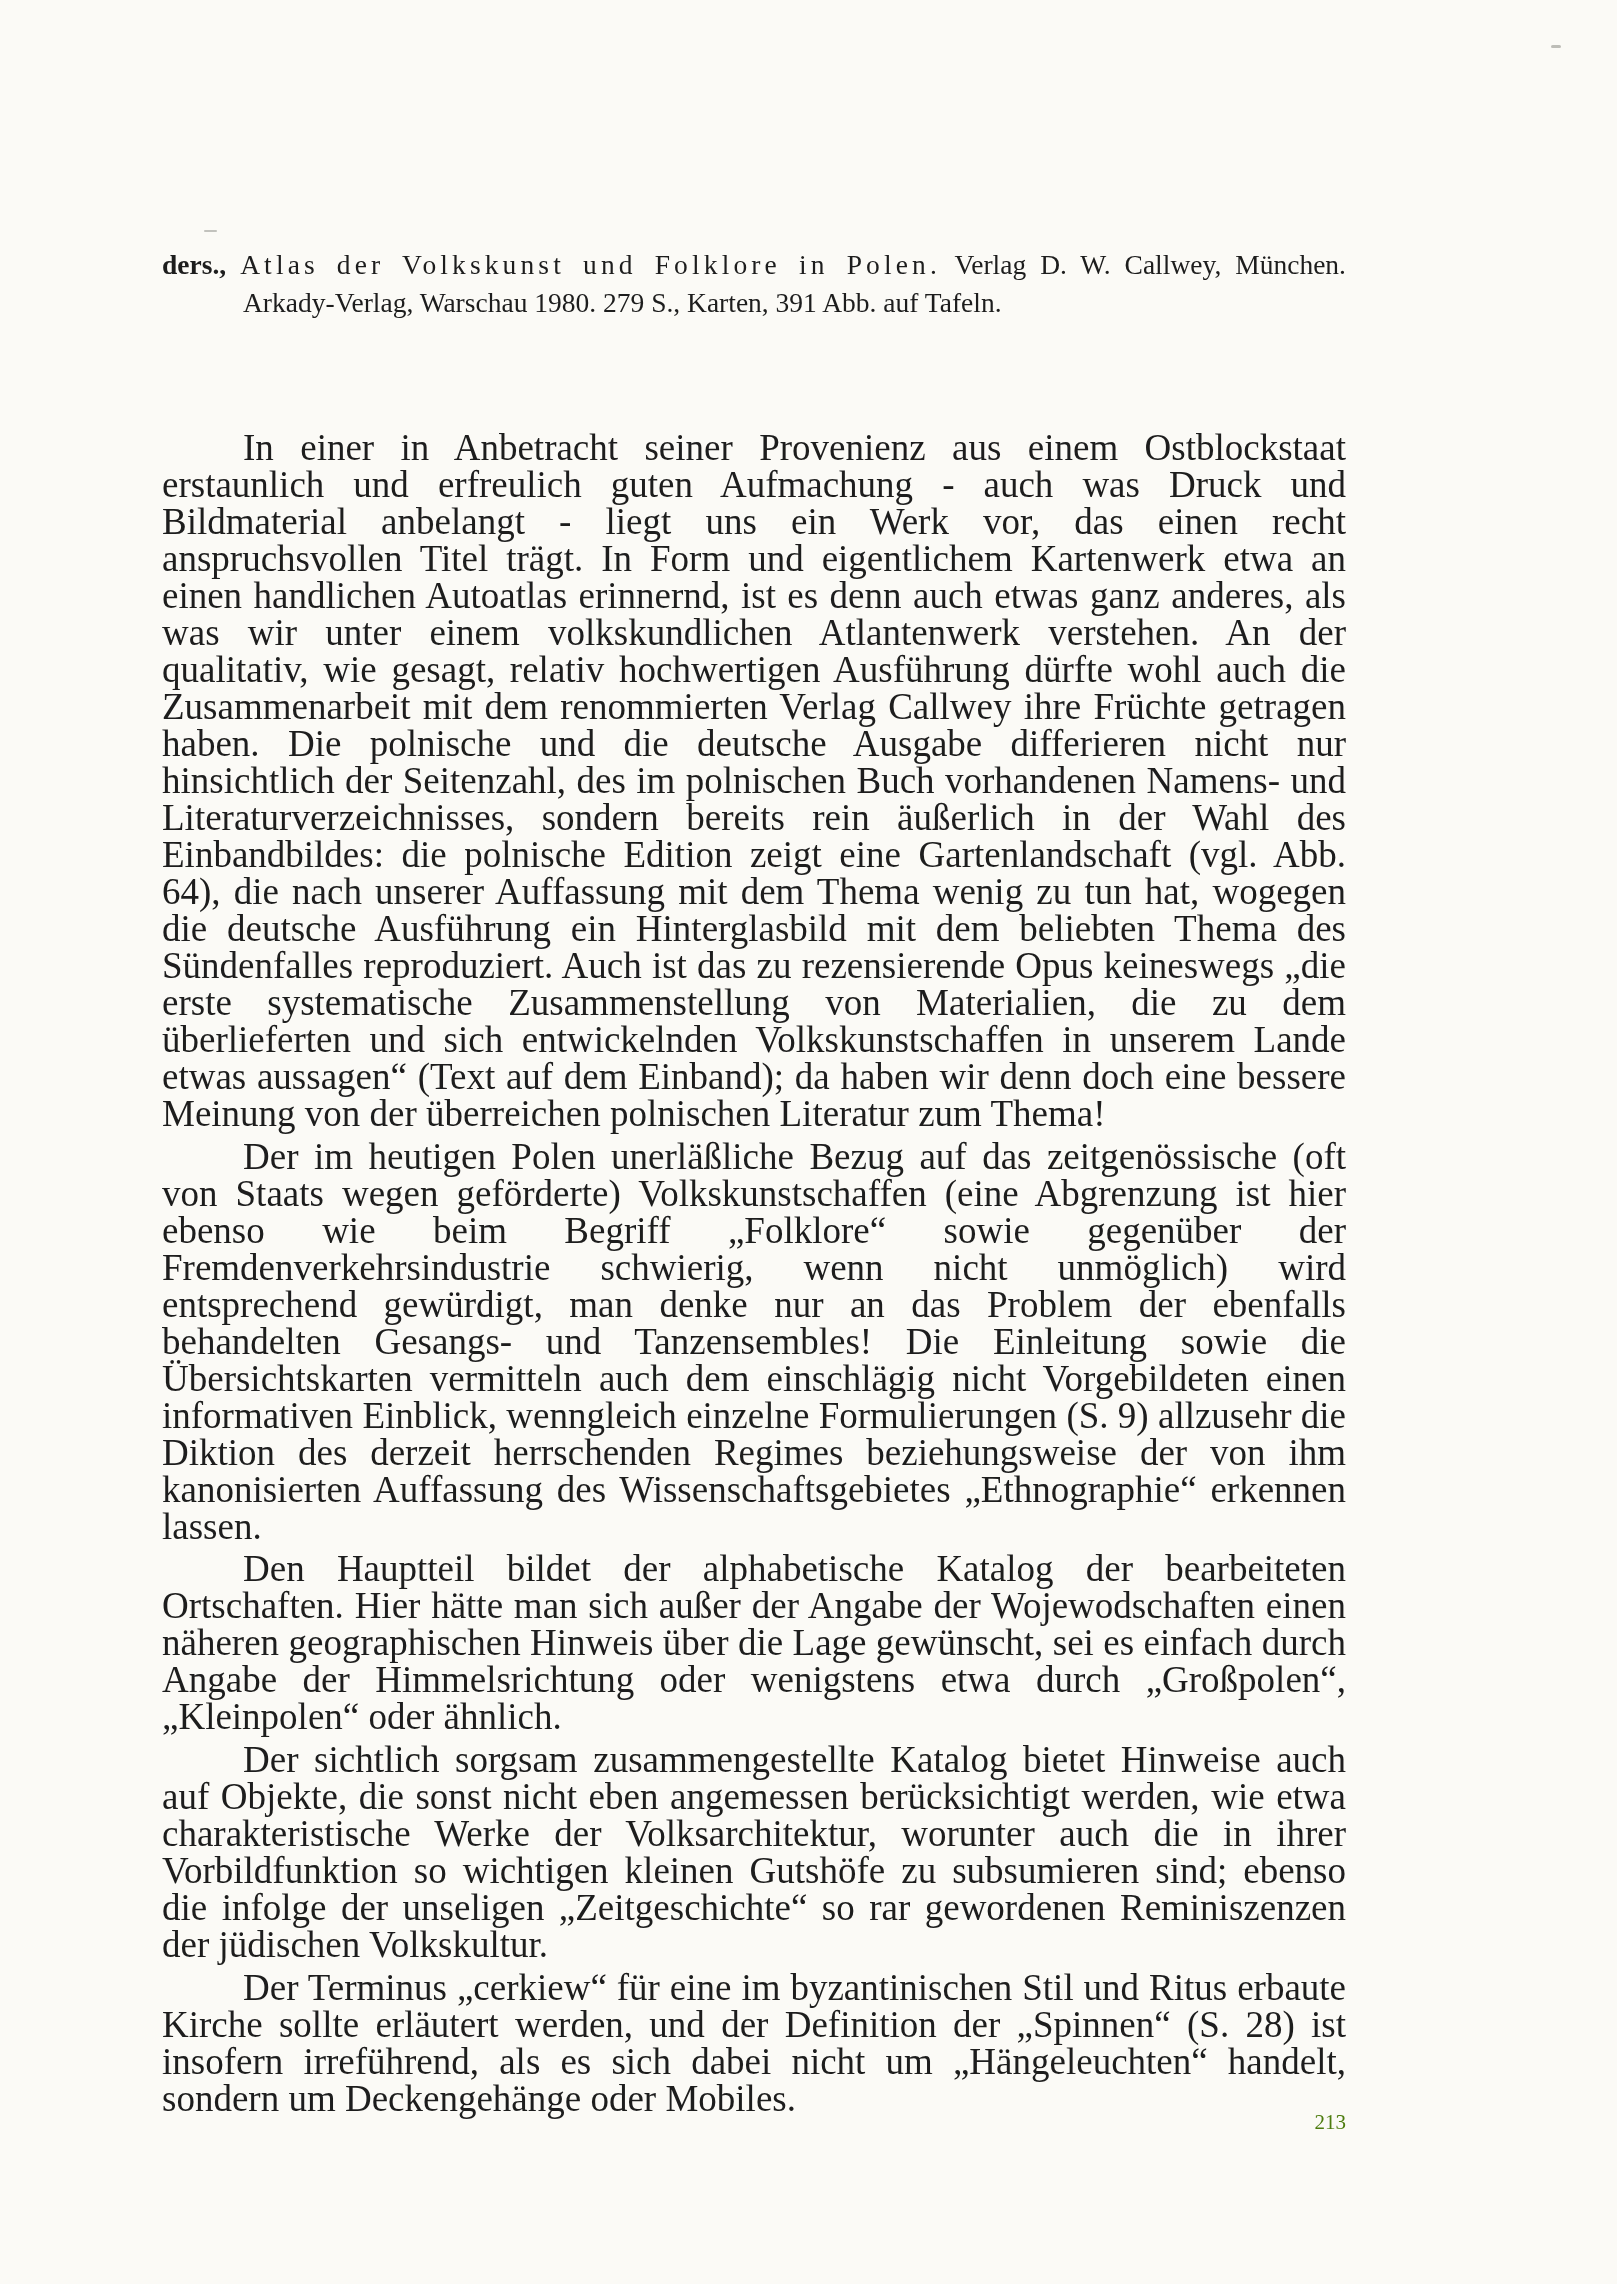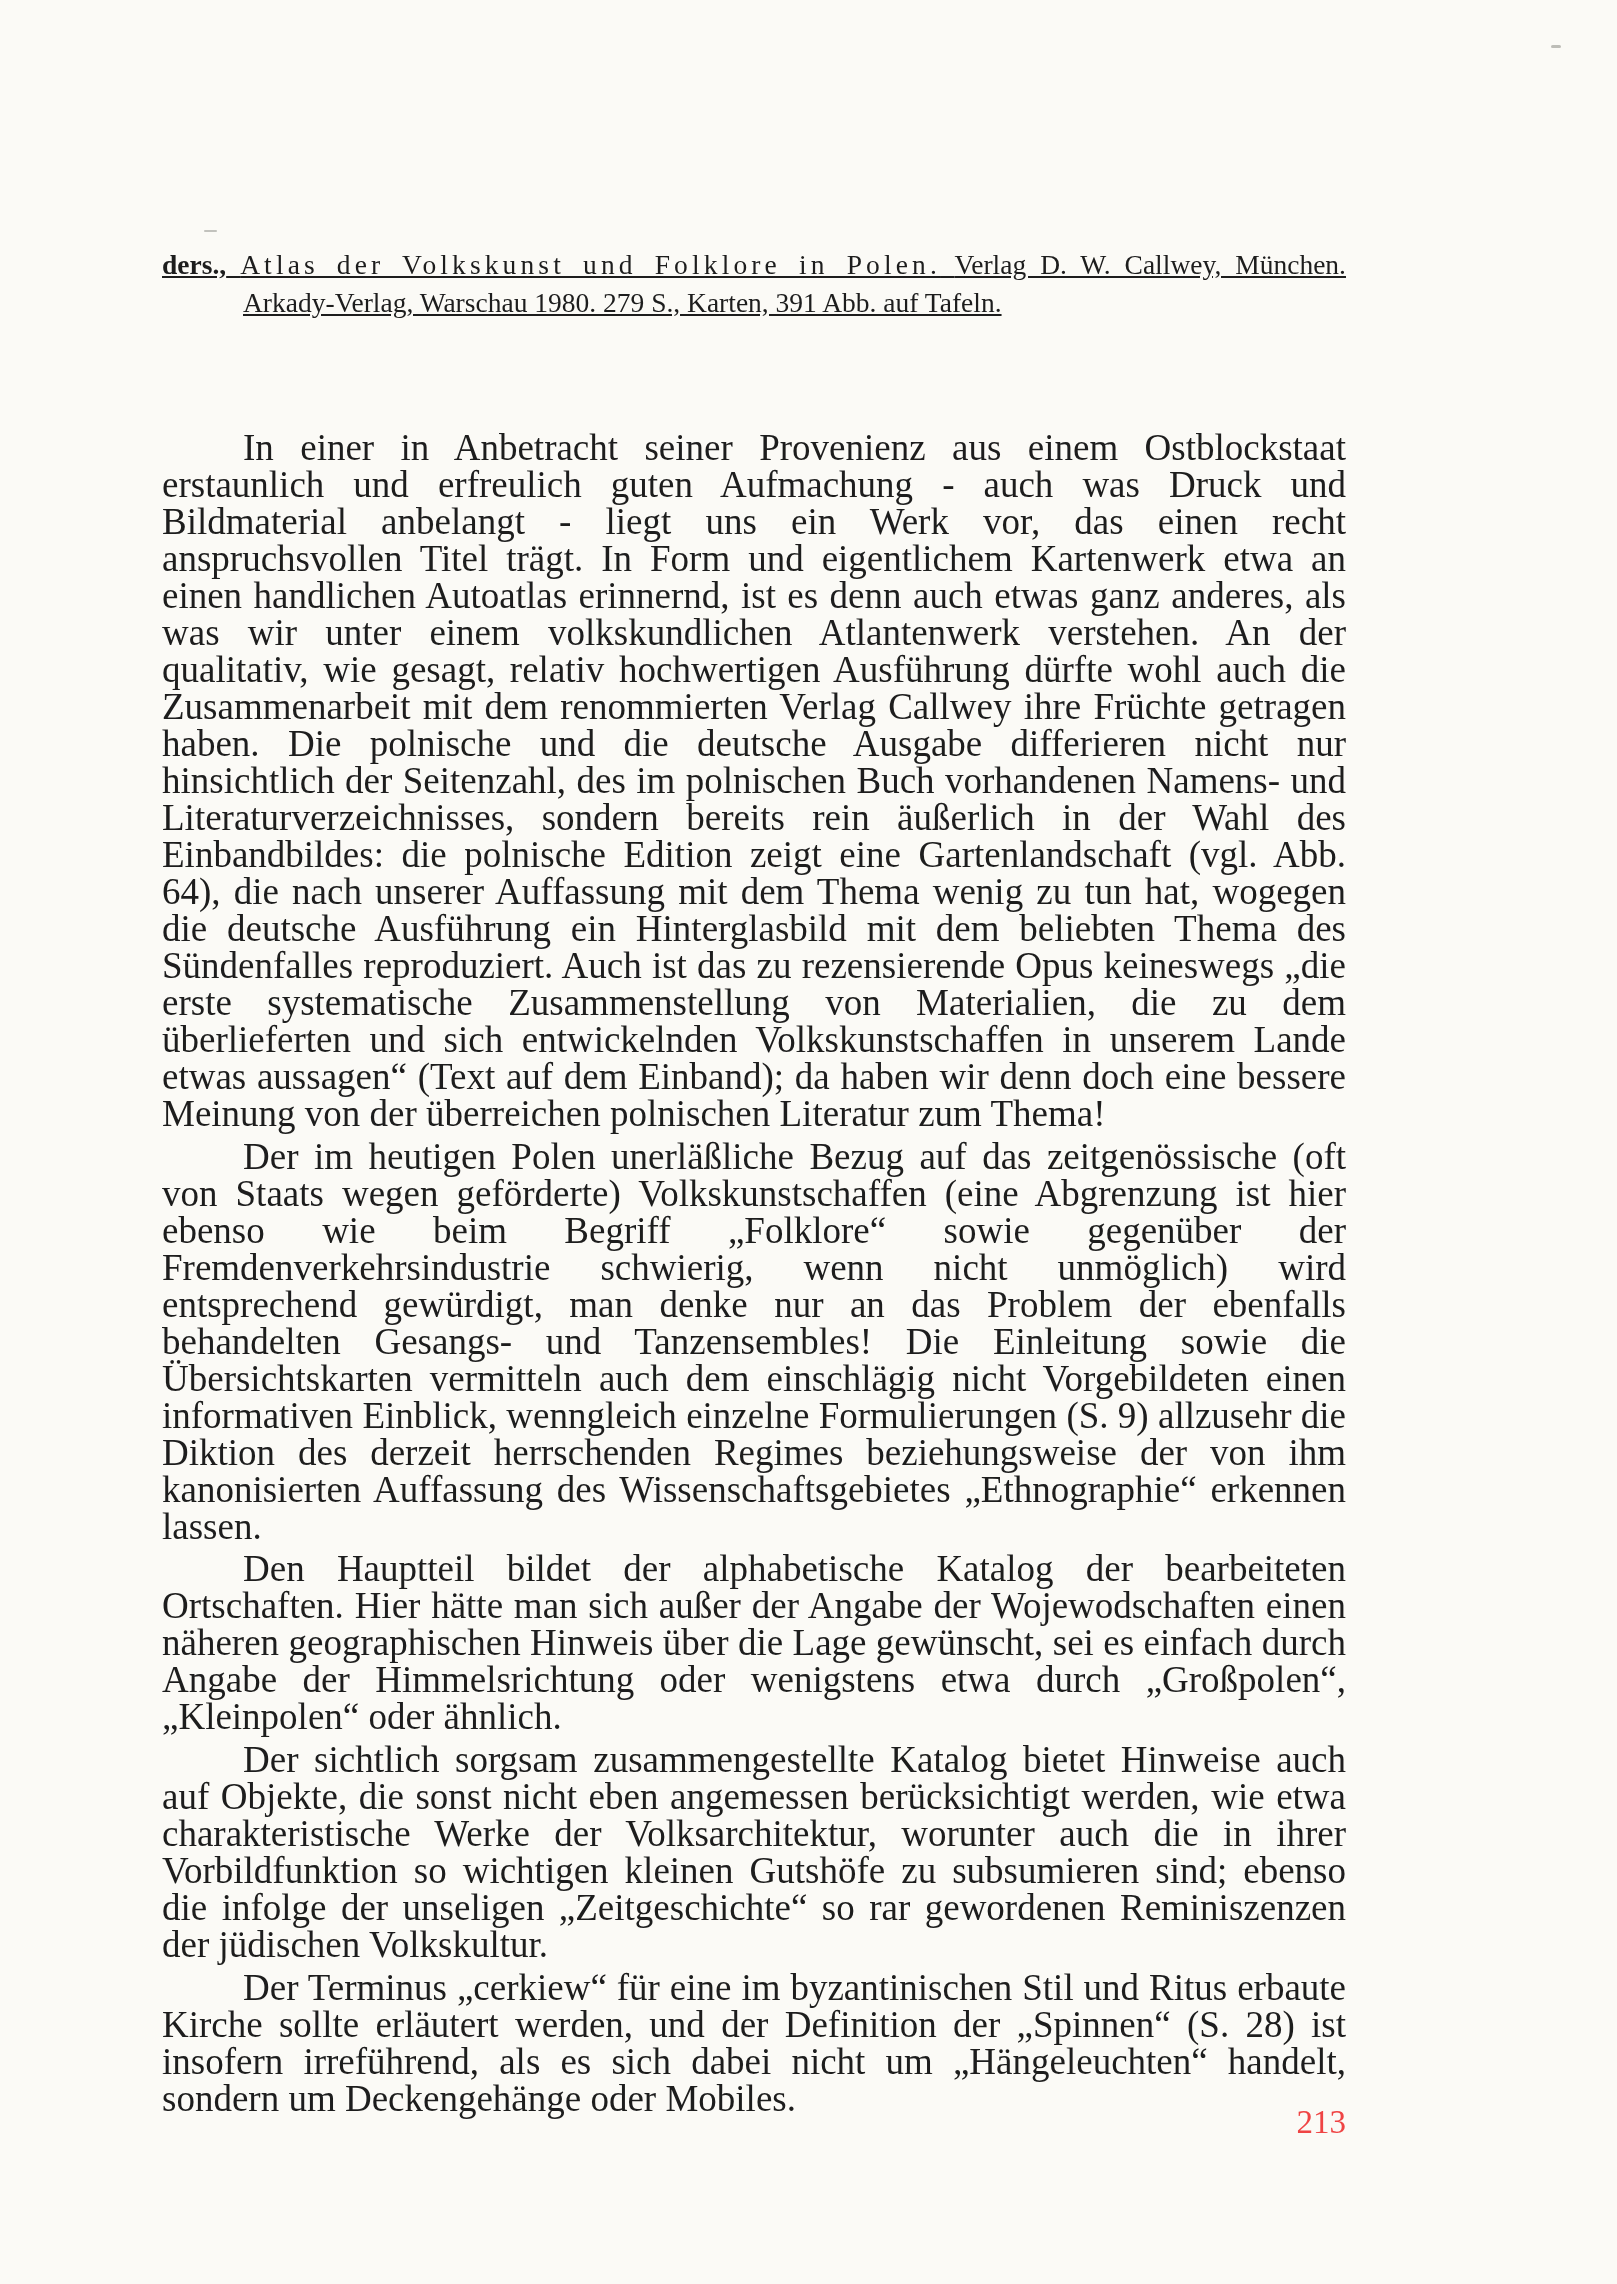--- a/index.html
+++ b/index.html
@@ -33,21 +33,20 @@
   .artifact.top-right { left: 1551px; top: 45px; width: 9.7px; height: 3.2px; opacity: .55; }
   .artifact.header-mark { left: 204px; top: 230px; width: 13px; height: 2.4px; opacity: .5; }
 
   .citation {
     width: 1184px;
     font-size: 27.5px;
     line-height: 38px;
     padding-left: 81px;
     text-indent: -81px;
     text-align: justify;
-    text-decoration: underline;
   }
   .citation .author { font-weight: bold; }
   .citation .spaced { letter-spacing: 0.15em; }
 
   .body-text {
     width: 1184px;
     margin-top: 107px;
     font-size: 37px;
     line-height: 37px;
     text-align: justify;
@@ -59,23 +58,23 @@
   .body-text p:last-child { margin-bottom: 0; }
 
   .page-footer {
     position: absolute;
     left: 162px;
     top: 2104px;
     width: 1184px;
     text-align: right;
   }
   .page-number {
-    font-size: 33px;
+    font-size: 21px;
     line-height: 37px;
-    color: #ef4444;
+    color: #4d7c0f;
   }
 </style>
 </head>
 <body>
 
 <div class="page">
 
   <span class="artifact top-right"></span>
   <span class="artifact header-mark"></span>
 

